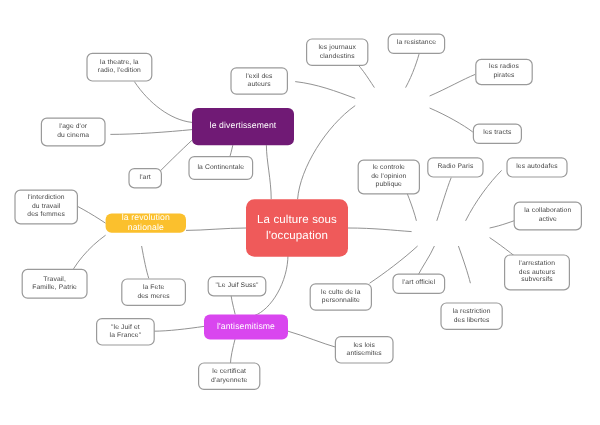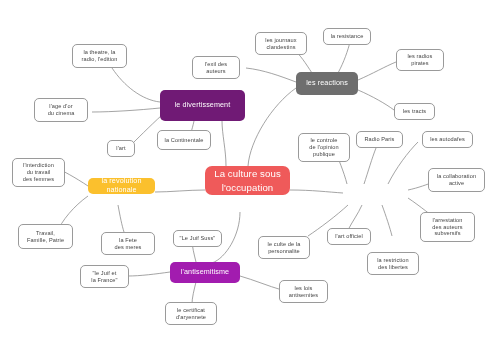--- a/index.html
+++ b/index.html
@@ -59,21 +59,21 @@
     color: #ffffff;
     font-size: 9.6px;
     border: none;
     border-radius: 7px;
     line-height: 1.38;
   }
   .c-green   { background: #701a75; }
   .c-gray    { background: #6e6e6e; }
   .c-orange  { background: #fbc02d; }
   .c-blue    { background: #29b6e0; }
-  .c-dgreen  { background: #a21caf; }
+  .c-dgreen  { background: #d946ef; }
   .c-red     { background: #ef5a5a; }
 </style>
 </head>
 <body>
 
 <div id="canvas">
 
   <svg id="edges" viewBox="0 0 500 354" xmlns="http://www.w3.org/2000/svg">
     <g fill="none" stroke="#8d8d8d" stroke-width="0.8">
 
@@ -111,26 +111,25 @@
       <path d="M 88,196 C 74,206 62,220 56,234"></path>
       <path d="M 118,205 C 120,216 122,226 124,232"></path>
 
       <path d="M 196,262 C 194,254 192,246 192,240"></path>
       <path d="M 170,272 C 156,274 140,276 128,276"></path>
       <path d="M 196,282 C 194,290 192,298 192,304"></path>
       <path d="M 240,276 C 254,280 268,286 282,290"></path>
     </g>
   </svg>
 
-  <div class="node central c-red" style="left:205px; top:166px; width:85px; height:29px;">La culture sous
+  <div class="node central c-red" style="left:205px; top:166px; width:85px; height:48px;">La culture sous
 l'occupation</div>
 
   <div class="node branch c-green" style="left:160px; top:90px; width:85px; height:31px;">le divertissement</div>
 
-  <div class="node branch c-gray" style="left:296px; top:72px; width:62px; height:23px;">les reactions</div>
 
 
   <div class="node branch c-orange" style="left:88px; top:178px; width:67px; height:16px;">la revolution
 nationale</div>
 
   <div class="node branch c-dgreen" style="left:170px; top:262px; width:70px; height:21px;">l'antisemitisme</div>
 
   <div class="node leaf" style="left:72px; top:44px; width:55px; height:24px;">la theatre, la
 radio, l'edition</div>
 

